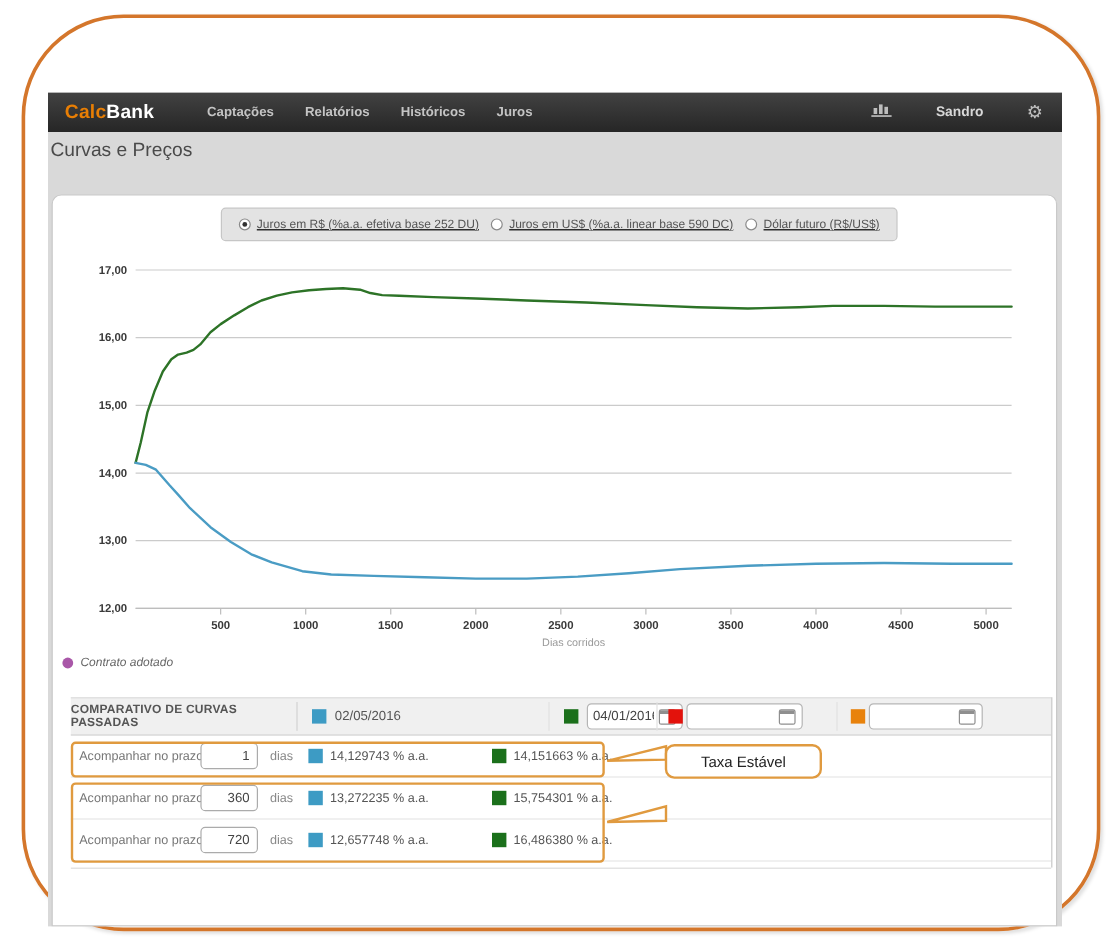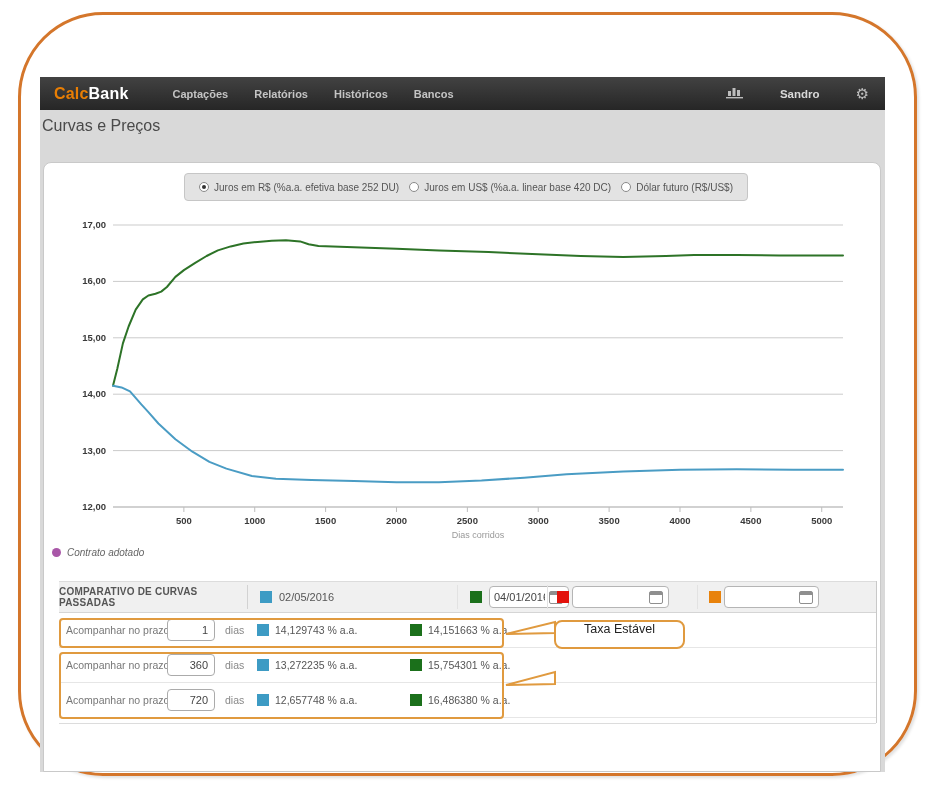--- a/index.html
+++ b/index.html
@@ -15,21 +15,21 @@
   .menu-item{font-size:11px;font-weight:bold;color:#C4C4C4;cursor:pointer;text-align:center;}
   .nav-right{margin-left:auto;display:flex;align-items:center;gap:36px;margin-right:16px;}
   .nav-user{font-size:11.5px;font-weight:bold;color:#D8D8D8;}
   .gear{font-size:15px;color:#BDBDBD;line-height:1;}
   
   .page-title{position:absolute;left:2px;top:40px;font-size:16px;color:#4A4A4A;}
   
   .panel{position:absolute;left:3px;top:85px;width:838px;height:610px;background:#fff;border:1px solid #C9C9C9;border-radius:8px 8px 0 0;box-sizing:border-box;}
   
   .radiobar{position:absolute;left:140px;top:10px;width:564px;height:28px;background:#E3E3E3;border:1px solid #C6C6C6;border-radius:4px;display:flex;align-items:center;justify-content:space-between;padding:0 14px;box-sizing:border-box;}
-  .radio-item{display:flex;align-items:center;gap:5px;cursor:pointer;}
+  .radio-item{display:flex;align-items:center;gap:5px;cursor:pointer;text-decoration:underline;}
   .radio-dot{width:10px;height:10px;border:1px solid #8A8A8A;border-radius:50%;background:#fff;position:relative;box-sizing:border-box;}
   .radio-dot.sel::after{content:"";position:absolute;left:2px;top:2px;width:4px;height:4px;border-radius:50%;background:#333;}
   .radio-label{font-size:10px;color:#555;}
   
   .chart-wrap{position:absolute;left:29px;top:52px;width:800px;height:330px;}
   .ylab{font-size:9.5px;font-weight:bold;fill:#3A3A3A;}
   .xlab{font-size:9.5px;font-weight:bold;fill:#3A3A3A;}
   .axtitle{font-size:9px;fill:#999;}
   .legend{position:absolute;left:8px;top:384px;display:flex;align-items:center;gap:6px;}
   .legend-dot{width:9px;height:9px;border-radius:50%;}
@@ -45,21 +45,21 @@
   .calicon{width:12px;height:11px;border:1px solid #8F8F8F;border-radius:2px;margin-right:5px;position:relative;flex:0 0 auto;}
   .calicon::before{content:"";position:absolute;left:0;right:0;top:0;height:3px;background:#8F8F8F;}
   .trow{position:absolute;left:15px;width:817px;height:35px;border-bottom:1px solid #E6E6E6;box-sizing:border-box;}
   .rlabel{position:absolute;left:7px;top:50%;transform:translateY(-50%);font-size:10.5px;color:#777;}
   .numbox{position:absolute;left:108px;top:6px;width:48px;height:22px;border:1px solid #ABABAB;border-radius:4px;background:#fff;box-sizing:border-box;}
   .numbox input{width:100%;height:100%;border:none;outline:none;text-align:right;font-size:11px;color:#444;font-family:"Liberation Sans",sans-serif;padding:0 6px;box-sizing:border-box;background:transparent;}
   .runit{position:absolute;left:166px;top:50%;transform:translateY(-50%);font-size:10.5px;color:#888;}
   .rval{position:absolute;top:50%;transform:translateY(-50%);font-size:10.5px;color:#555;}
   .rsq{position:absolute;top:50%;margin-top:-6px;width:12px;height:12px;}
   .callout-rect{position:absolute;left:15px;width:445px;border:2px solid #E09A3F;border-radius:4px;box-sizing:border-box;pointer-events:none;}
-  .balloon{position:absolute;border:2px solid #E09A3F;border-radius:8px;background:#fff;display:flex;justify-content:center;font-size:12.5px;color:#222;box-sizing:border-box;}
+  .balloon{position:absolute;border:2px solid #E09A3F;border-radius:8px;background:#fff;display:flex;align-items:center;justify-content:center;font-size:12.5px;color:#222;box-sizing:border-box;}
   .ptr-svg{position:absolute;left:0;top:0;width:838px;height:610px;pointer-events:none;}
   .scroll-div{position:absolute;left:832px;top:418px;width:1px;height:142px;background:#C8C8C8;}
   .foot-line{position:absolute;left:15px;top:560px;width:817px;height:1px;background:#DCDCDC;}
   .barchart-icon{display:inline-block;}
 </style>
 </head>
 <body>
 
 <div class="stage">
   <div class="frame"></div>
@@ -67,21 +67,21 @@
   <div class="app">
 
     <div class="navbar">
       <div class="logo">
         <span class="calc">Calc</span><span class="bank">Bank</span>
       </div>
       <div class="menu">
         <span class="menu-item">Captações</span>
         <span class="menu-item">Relatórios</span>
         <span class="menu-item">Históricos</span>
-        <span class="menu-item">Bancos</span>
+        <span class="menu-item">Juros</span>
       </div>
       <div class="nav-right">
         <span class="barchart-icon">
           <svg width="18" height="14" viewBox="0 0 18 14">
             <rect x="2" y="6" width="3" height="5" fill="#BDBDBD"></rect>
             <rect x="6.5" y="3" width="3" height="8" fill="#BDBDBD"></rect>
             <rect x="11" y="5" width="3" height="6" fill="#BDBDBD"></rect>
             <rect x="0" y="12" width="17" height="1.4" fill="#BDBDBD"></rect>
           </svg>
         </span>
@@ -94,21 +94,21 @@
 
     <div class="panel">
 
       <div class="radiobar">
         <span class="radio-item">
           <span class="radio-dot sel"></span>
           <span class="radio-label">Juros em R$ (%a.a. efetiva base 252 DU)</span>
         </span>
         <span class="radio-item">
           <span class="radio-dot"></span>
-          <span class="radio-label">Juros em US$ (%a.a. linear base 420 DC)</span>
+          <span class="radio-label">Juros em US$ (%a.a. linear base 590 DC)</span>
         </span>
         <span class="radio-item">
           <span class="radio-dot"></span>
           <span class="radio-label">Dólar futuro (R$/US$)</span>
         </span>
       </div>
 
       <div class="chart-wrap">
         <svg id="curve-svg" width="800" height="330" viewBox="0 0 800 330">
             <line x1="40" y1="10" x2="770" y2="10" stroke="#CBCBCB" stroke-width="1"></line>

